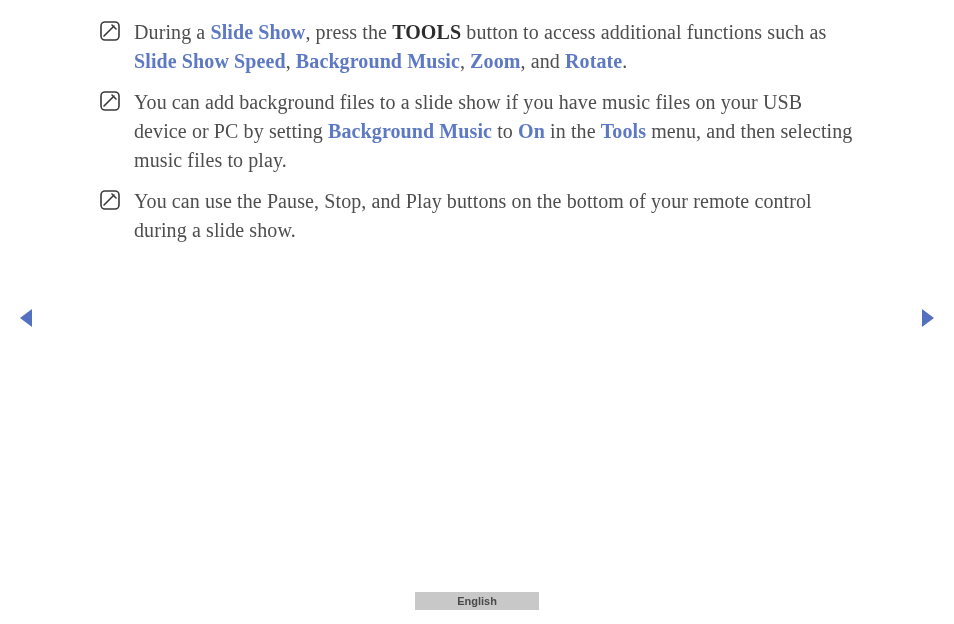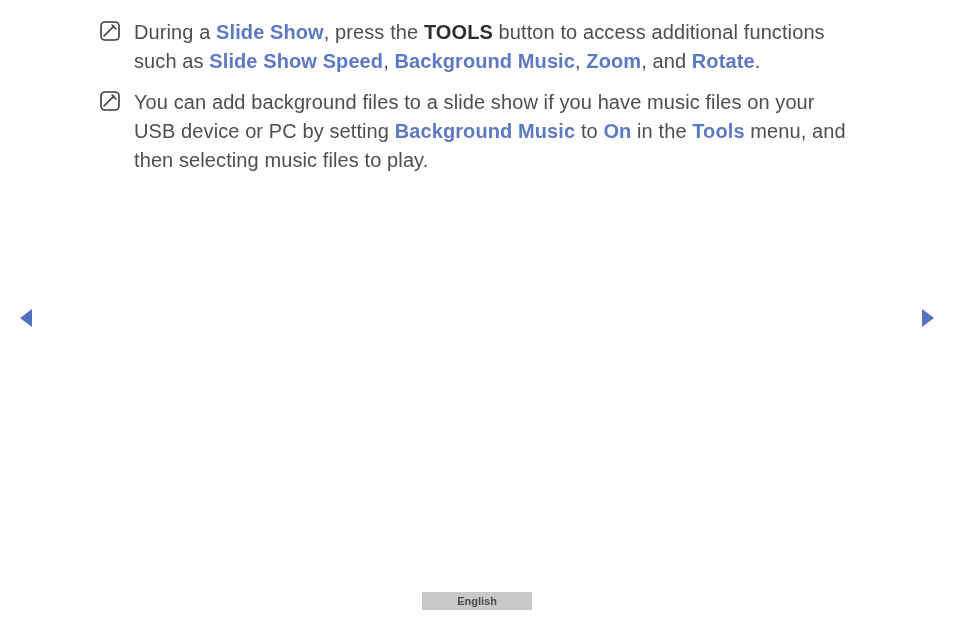--- a/index.html
+++ b/index.html
@@ -6,20 +6,21 @@
     body {
       width: 954px;
       height: 624px;
       background: #ffffff;
       font-family: Arial, Helvetica, sans-serif;
       position: relative;
       overflow: hidden;
     }
     .content {
       padding: 18px 100px 0 100px;
+      font-family: Liberation Serif, serif;
     }
     .note-item {
       display: flex;
       align-items: flex-start;
       margin-bottom: 12px;
     }
     .note-icon {
       flex-shrink: 0;
       width: 20px;
       height: 20px;
@@ -52,21 +53,21 @@
     }
     .nav-prev svg, .nav-next svg {
       width: 16px;
       height: 20px;
     }
     .language-footer {
       position: absolute;
       bottom: 14px;
       left: 50%;
       transform: translateX(-50%);
-      width: 110px;
+      width: 124px;
       height: 18px;
       background: #c8c8c8;
       display: flex;
       align-items: center;
       justify-content: center;
       font-size: 11px;
       font-weight: bold;
       color: #4a4a4a;
       cursor: pointer;
     }
@@ -86,20 +87,29 @@
   </div>
   <div class="note-item">
     <span class="note-icon">
       <svg viewBox="0 0 20 20">
           <rect x="1" y="1" width="18" height="18" rx="4" ry="4" fill="none" stroke="#3a3a3a" stroke-width="1.6"></rect>
           <path d="M4 15 L14 5 M12 4 L16 8" stroke="#3a3a3a" stroke-width="1.6" fill="none" stroke-linecap="round"></path>
         </svg>
     </span>
     <span class="note-text"><span>You can add background files to a slide show if you have music files on your USB device or PC by setting </span><span class="blue-bold">Background Music</span><span> to </span><span class="blue-bold">On</span><span> in the </span><span class="blue-bold">Tools</span><span> menu, and then selecting music files to play.</span></span>
   </div>
+  <div class="note-item">
+    <span class="note-icon">
+      <svg viewBox="0 0 20 20">
+          <rect x="1" y="1" width="18" height="18" rx="4" ry="4" fill="none" stroke="#3a3a3a" stroke-width="1.6"></rect>
+          <path d="M4 15 L14 5 M12 4 L16 8" stroke="#3a3a3a" stroke-width="1.6" fill="none" stroke-linecap="round"></path>
+        </svg>
+    </span>
+    <span class="note-text"><span>You can use the Pause, Stop, and Play buttons on the bottom of your remote control during a slide show.</span></span>
+  </div>
 </div>
 
 <div class="nav-prev">
   <svg viewBox="0 0 16 20">
       <polygon points="14,1 14,19 2,10" fill="#5471c1"></polygon>
     </svg>
 </div>
 <div class="nav-next">
   <svg viewBox="0 0 16 20">
       <polygon points="2,1 2,19 14,10" fill="#5471c1"></polygon>

